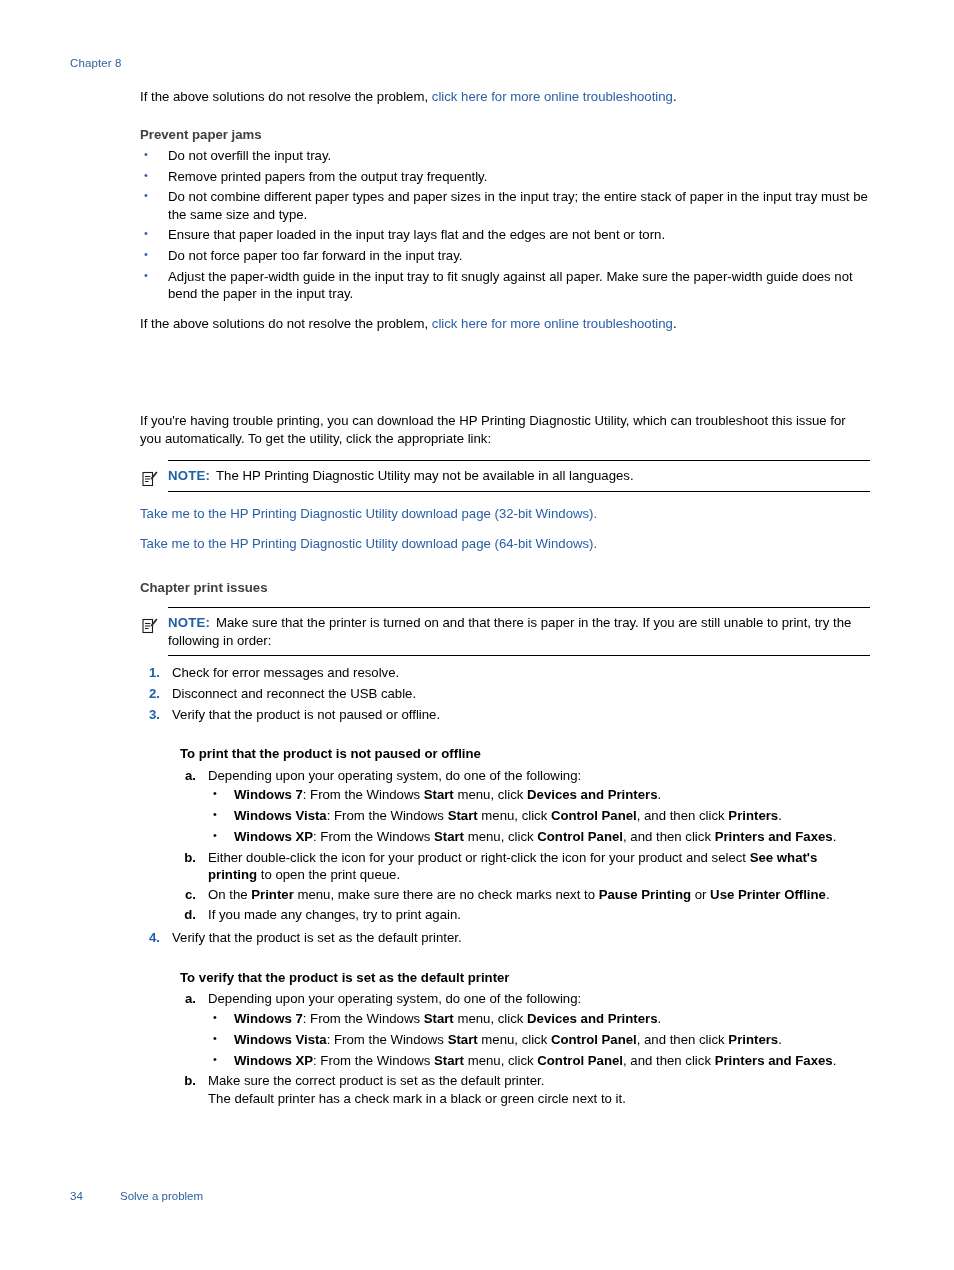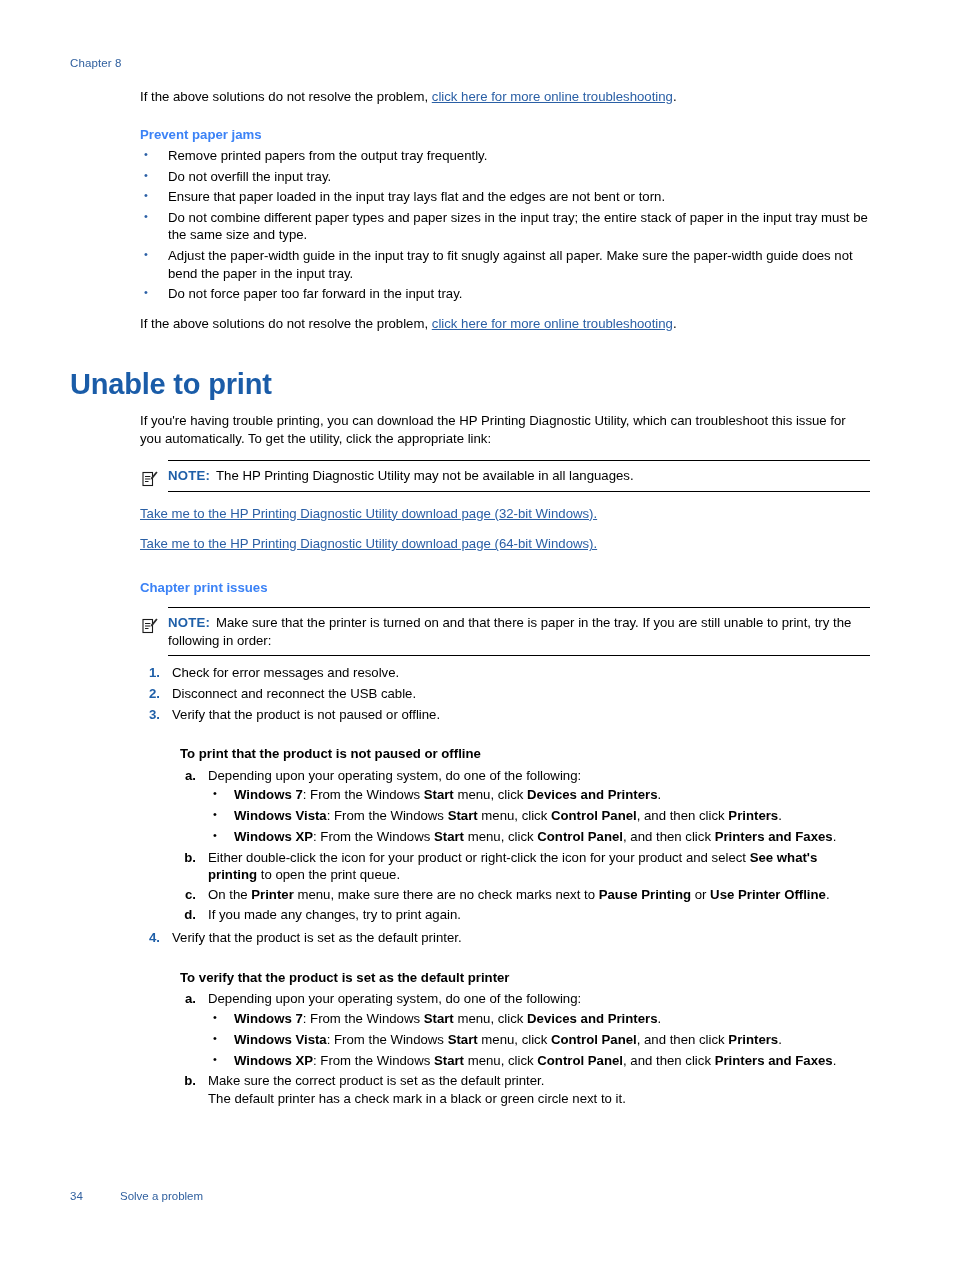--- a/index.html
+++ b/index.html
@@ -40,28 +40,27 @@
 
   .para {
     font-size: 13.2px;
     line-height: 17.5px;
     color: #000;
     margin: 0 0 0 0;
   }
 
   a.link, .link {
     color: #2a5fa5;
-    text-decoration: underline;
     cursor: pointer;
   }
 
   .run-head {
     font-size: 13.2px;
     font-weight: bold;
-    color: #3b82f6;
+    color: #404040;
     line-height: 17.5px;
   }
 
   
   ul.blist {
     list-style: none;
     margin: 4px 0 0 0;
     padding: 0;
   }
   ul.blist > li {
@@ -214,33 +213,32 @@
 
   <div class="chapter-header">Chapter 8</div>
 
   <div class="content">
 
     <p class="para"><span>If the above solutions do not resolve the problem, </span><a class="link">click here for more online troubleshooting</a><span>.</span></p>
 
     <div class="run-head gap-top" style="margin-top:20px">Prevent paper jams</div>
 
     <ul class="blist">
+      <li>Do not overfill the input tray.</li>
       <li>Remove printed papers from the output tray frequently.</li>
-      <li>Do not overfill the input tray.</li>
+      <li>Do not combine different paper types and paper sizes in the input tray; the entire stack of paper in the input tray must be the same size and type.</li>
       <li>Ensure that paper loaded in the input tray lays flat and the edges are not bent or torn.</li>
-      <li>Do not combine different paper types and paper sizes in the input tray; the entire stack of paper in the input tray must be the same size and type.</li>
+      <li>Do not force paper too far forward in the input tray.</li>
       <li>Adjust the paper-width guide in the input tray to fit snugly against all paper. Make sure the paper-width guide does not bend the paper in the input tray.</li>
-      <li>Do not force paper too far forward in the input tray.</li>
     </ul>
 
     <p class="para" style="margin-top:12px"><span>If the above solutions do not resolve the problem, </span><a class="link">click here for more online troubleshooting</a><span>.</span></p>
 
   </div>
 
-  <div style="position:absolute; left:70px; top:368px; font-size:29px; font-weight:bold; color:#1a5ca8; letter-spacing:-0.2px;">Unable to print</div>
 
   <div style="position:absolute; left:140px; top:412px; width:730px;">
 
     <p class="para">If you're having trouble printing, you can download the HP Printing Diagnostic Utility, which can troubleshoot this issue for you automatically. To get the utility, click the appropriate link:</p>
 
     <div class="note-block">
       <span class="note-icon">
         <svg viewBox="0 0 16 17" width="16" height="17" aria-hidden="true">
           <rect x="1" y="2.5" width="9.5" height="13" fill="#ffffff" stroke="#1a1a1a" stroke-width="1.1"></rect>
           <line x1="3" y1="6.5" x2="8.4" y2="6.5" stroke="#1a1a1a" stroke-width="1"></line>

